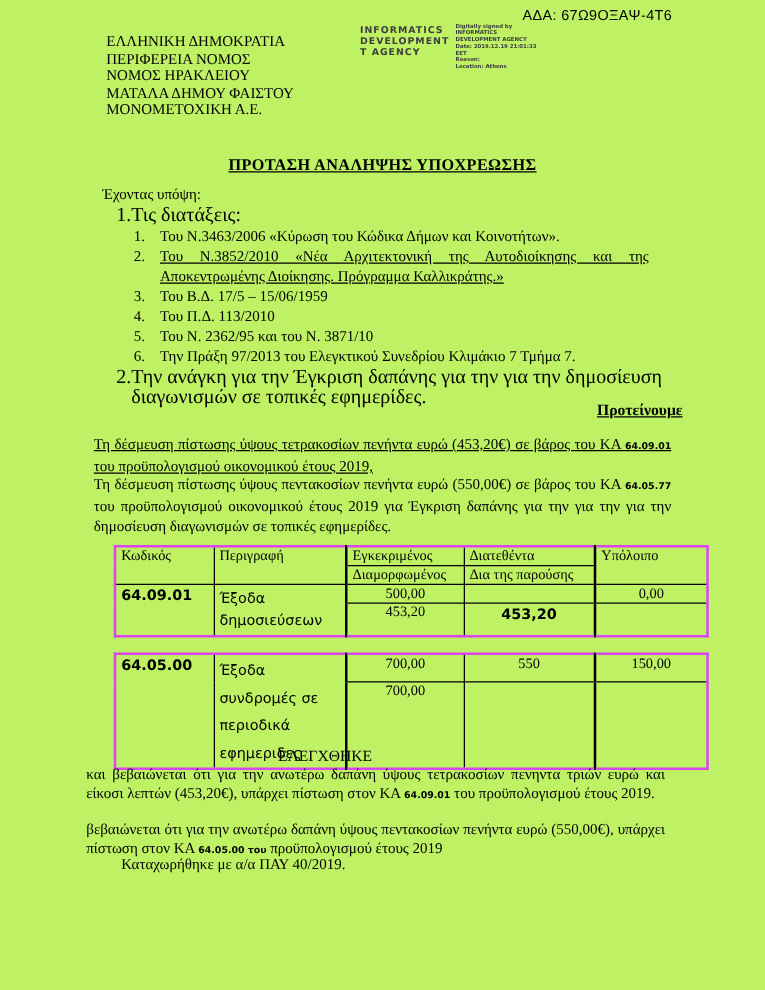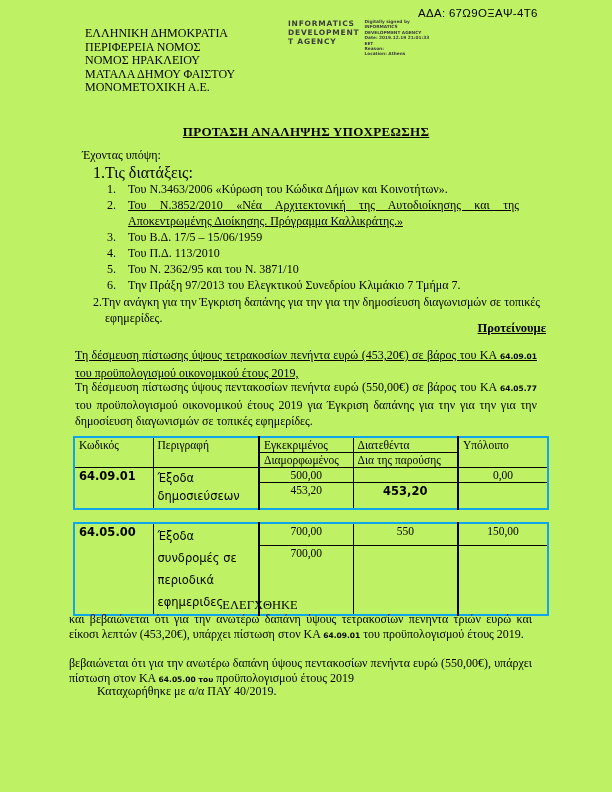--- a/index.html
+++ b/index.html
@@ -27,30 +27,30 @@
   .title { position:absolute; top:124px; left:0; width:612px; text-align:center;
            font-weight:bold; font-size:13px; letter-spacing:0.3px; }
   .u { text-decoration:underline; }
   .having { position:absolute; top:148px; left:82px; font-size:12px; }
   .l1 { position:absolute; top:164px; left:93px; font-size:16px; }
   .provlist { position:absolute; top:181px; left:107px; width:412px; font-size:12px; line-height:16px; }
   .pi { display:flex; }
   .pn { width:21px; flex:none; }
   .pt { flex:1; }
   .pt.justify { text-align:justify;text-decoration:underline; }
-  .need { position:absolute; top:294px; left:93px; width:436px; font-size:12px;
+  .need { position:absolute; top:294px; left:93px; width:436px; font-size:16px;
           line-height:16px; padding-left:12px; text-indent:-12px; }
   .propose { position:absolute; top:321px; left:0; width:612px; box-sizing:border-box;
              padding-right:66px; text-align:right; font-weight:bold; font-size:12.5px; }
   .para { position:absolute; left:75px; width:462px; font-size:12px; line-height:16px; text-align:justify; }
   .para-1 { top:347px;text-decoration:underline; }
   .para-2 { top:379px; }
   .icode { font-family:"DejaVu Sans",sans-serif; font-weight:bold; font-size:7.5px; }
-  .doc-table { position:absolute; left:73px; border-collapse:collapse; table-layout:fixed;
-               width:474px; border:2px solid #0ea5e9; }
+  .doc-table { position:absolute; left:91px; border-collapse:collapse; table-layout:fixed;
+               width:474px; border:2px solid #d946ef; }
   .t1 { top:436px; } .t2 { top:522px; }
   .doc-table td { border:1px solid #000; padding:1px 4px; font-size:11.5px;
                   vertical-align:top; overflow:hidden; }
   .thickL { border-left:2.5px solid #000 !important; }
   .hcell { font-size:11.5px; }
   .val { text-align:center; }
   .val-sm { text-align:center; font-family:"DejaVu Sans",sans-serif; font-weight:bold;
             font-size:8.5px; padding-top:4px; }
   .codecell { font-family:"DejaVu Sans",sans-serif; font-weight:bold; font-size:7.5px; padding-top:6px; }
   .desccell { font-family:"DejaVu Sans",sans-serif; font-size:9px; padding-top:5px; }

